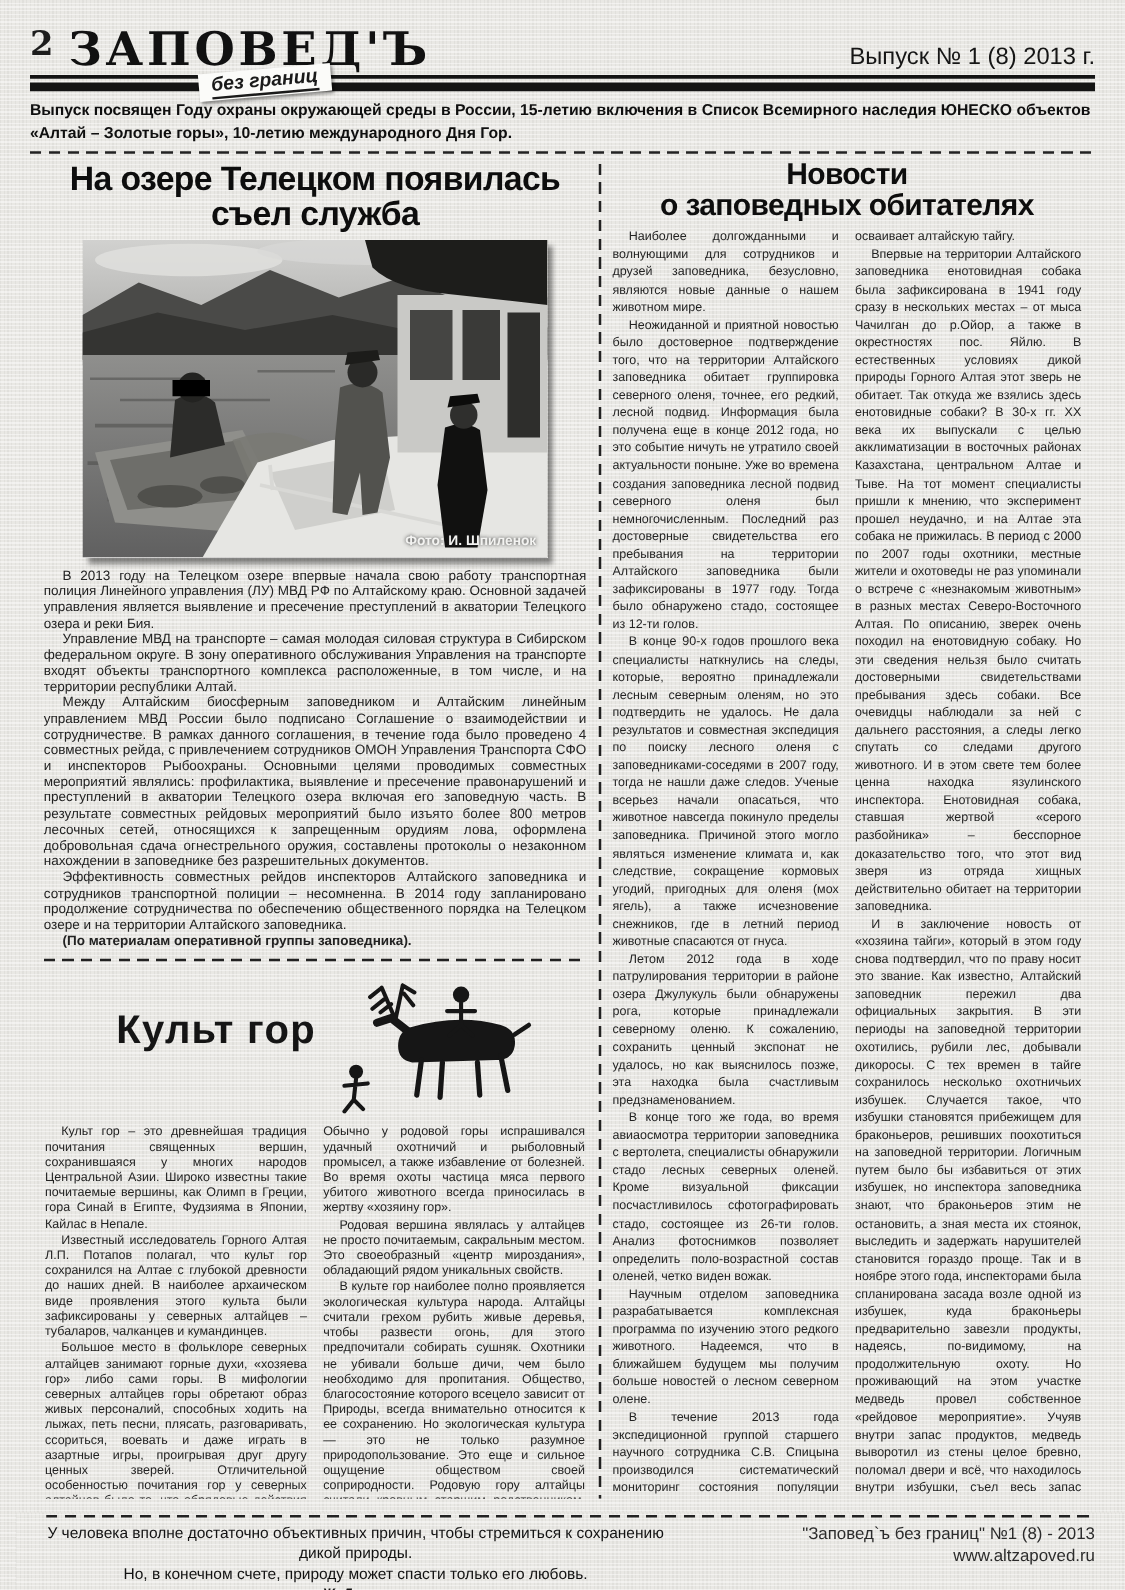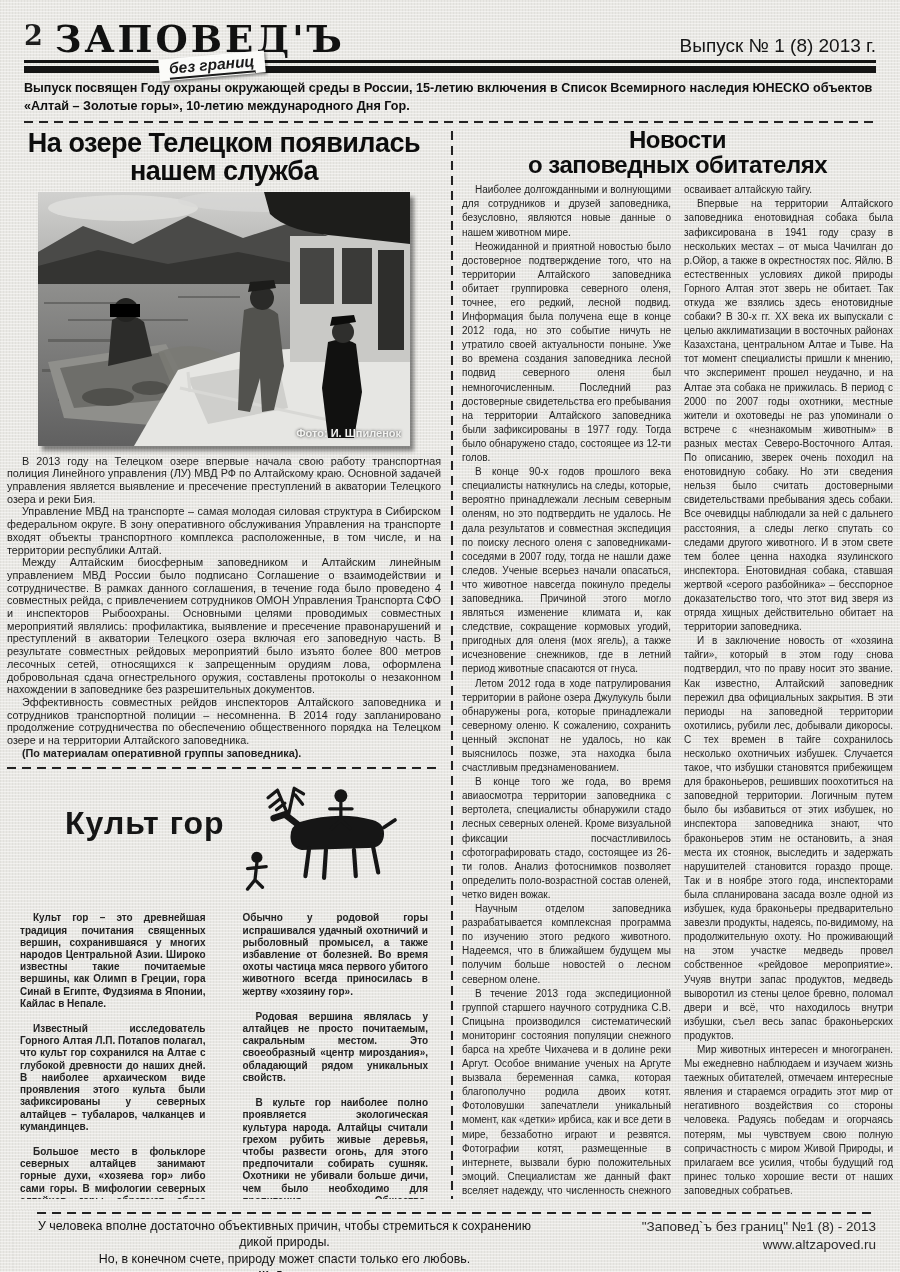--- a/index.html
+++ b/index.html
@@ -24,21 +24,21 @@
     font-weight:bold; font-style:italic; font-size:15.5px; color:#1a1a1a;
   }
   .mast-stamp span{border-bottom:2px solid #1a1a1a; padding-bottom:1px;}
   .issue{font-size:19px; margin-top:13px; color:#161616;}
   .rule-thin{height:3px; background:#141414; margin:3px 24px 0;}
   .rule-thick{height:7px; background:#141414; margin:3px 24px 0;}
   .lead{font-weight:bold; font-size:12.6px; line-height:1.42; margin:7px 24px 5px; color:#0f0f0f;}
   .hdash{height:2px; background:repeating-linear-gradient(90deg,#222 0 9px, rgba(0,0,0,0) 9px 15px);}
   .hdash.top{margin:0 24px;}
   
-  .columns{display:flex; padding:4px 7px 0; height:1072px; overflow:hidden;}
+  .columns{display:flex; padding:4px 35px 0; height:1072px; overflow:hidden;}
   .left-half{width:434px; flex:none;}
   .vdash{width:2px; flex:none; margin:4px 9px 0 10px;
     background:repeating-linear-gradient(180deg,#222 0 9px, rgba(0,0,0,0) 9px 15px);}
   .right-half{flex:1; min-width:0;}
   .headline{font-weight:bold; text-align:center; color:#0d0d0d; margin:2px 0 6px;
     font-size:27px; line-height:1.05; letter-spacing:-.5px;}
   .headline.nov{font-size:24px; margin-top:0;}
   
   .photo{position:relative; width:372px; margin:6px auto 9px; box-shadow:4px 5px 4px rgba(0,0,0,.45); line-height:0;}
   .photo svg{display:block;}
@@ -48,21 +48,21 @@
   .art1 p{font-size:10.8px; line-height:12.7px; text-align:justify; text-indent:15px; margin:0; color:#222;}
   .byline{text-align:right; font-weight:bold; font-size:11.4px;
     margin:4px 0 0; text-indent:0; color:#1a1a1a;}
   .hdash.sec{margin:8px 0 0;}
   
   .kult-head{display:flex; align-items:flex-start; justify-content:space-between; padding:10px 0 0;}
   .kult-title{font-weight:bold; font-size:32px; letter-spacing:1px; margin:26px 0 0 58px; color:#151515;}
   .petroglyph{margin-right:26px;}
   .kult-cols{display:flex; gap:11px; margin-top:8px;}
   .kcol{flex:1; min-width:0;}
-  .kcol p{font-size:10px; line-height:12.2px; text-align:justify; text-indent:13px; margin:13px; color:#232323;font-weight:bold;}
+  .kcol p{font-size:10px; line-height:12.2px; text-align:justify; text-indent:13px; margin:1px; color:#232323;}
   .kcol p.cont{text-indent:0;}
   
   .nov-cols{display:flex; gap:13px; margin-top:5px;}
   .ncol{flex:1; min-width:0;}
   .ncol p{font-size:10px; line-height:14.1px; text-align:justify; text-indent:13px; margin:0; color:#232323;}
   .ncol p.cont{text-indent:0;}
   
   .footer{position:absolute; left:13px; right:0; bottom:0; height:62px; padding:0 24px;}
   .footer .hdash{margin-top:2px;}
   .footer-row{display:flex; margin-top:4px;}
@@ -87,21 +87,21 @@
   <div class="rule-thick"></div>
 
   <p class="lead">Выпуск посвящен Году охраны окружающей среды в России, 15-летию включения в Список Всемирного наследия ЮНЕСКО объектов «Алтай – Золотые горы», 10-летию международного Дня Гор.</p>
   <div class="hdash top"></div>
 
   <div class="columns">
 
     <section class="left-half">
       <h1 class="headline">
         <span>На озере Телецком появилась</span><br>
-        <span>нашем служба</span>
+        <span>съел служба</span>
       </h1>
 
       <figure class="photo" style="margin-block:6px 9px">
         <svg viewBox="0 0 372 254" width="372" height="254" role="img">
           <defs>
             <linearGradient id="sky" x1="0" y1="0" x2="0" y2="1">
               <stop offset="0" stop-color="#d1d1cf"></stop>
                 <stop offset="1" stop-color="#a7a7a5"></stop>
             </linearGradient>
             <linearGradient id="water" x1="0" y1="0" x2="0" y2="1">

